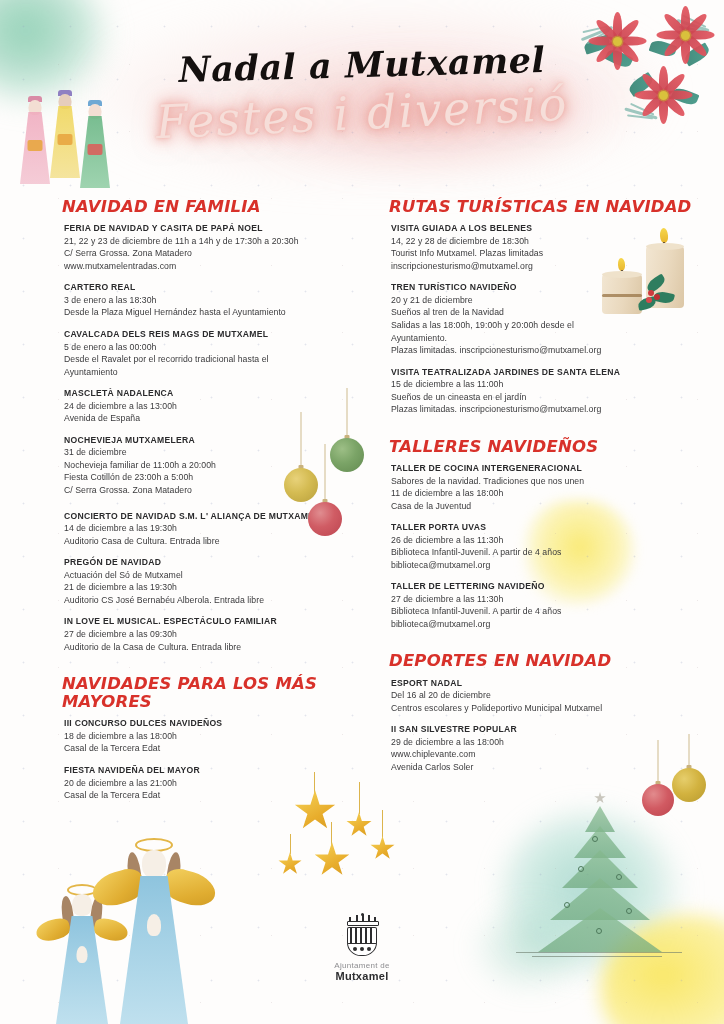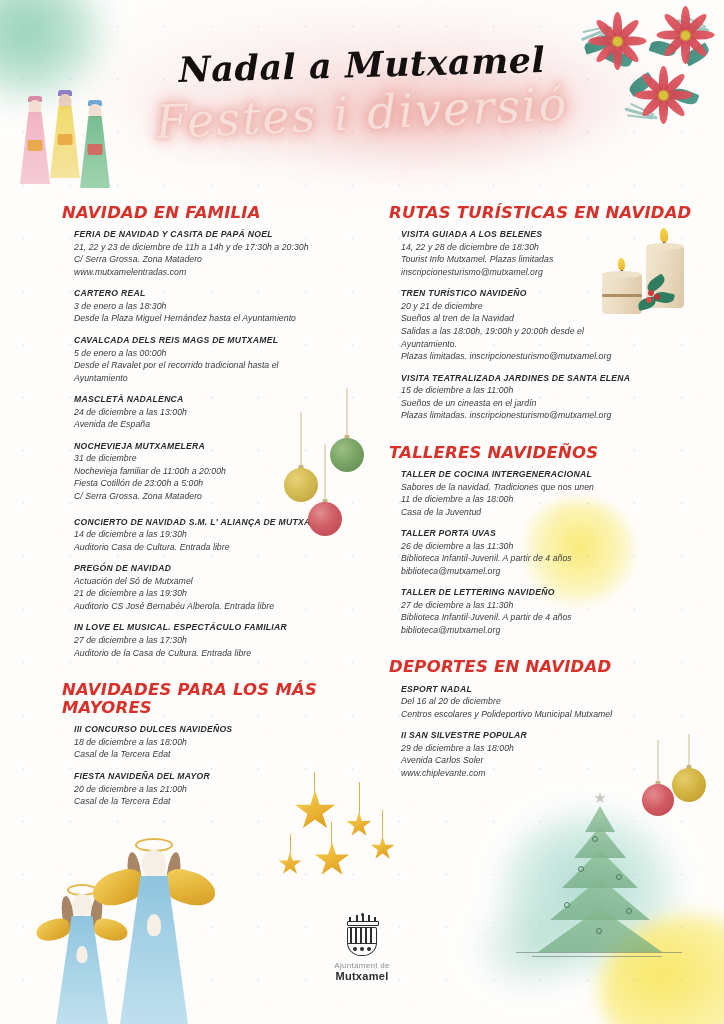--- a/index.html
+++ b/index.html
@@ -72,31 +72,31 @@
     border-radius:50%;background:#d9c13c;box-shadow:0 0 0 1.5px rgba(196,170,50,.6);}
   .leaf{position:absolute;width:26px;height:13px;border-radius:50% 8% 50% 8%;
     background:linear-gradient(120deg,#2f7f6e,#3d9483);opacity:.9;}
   .sprig{position:absolute;width:34px;height:3px;border-radius:2px;background:#7fb7ad;opacity:.75;}
   .sprig:before,.sprig:after{content:"";position:absolute;left:4px;width:26px;height:2px;
     border-radius:2px;background:#7fb7ad;}
   .sprig:before{top:-4px;transform:rotate(9deg);}
   .sprig:after{top:4px;transform:rotate(-9deg);}
 
   
-  .col{position:absolute;top:204px;}
+  .col{position:absolute;top:198px;}
   .col-left{left:62px;width:300px;}
   .col-right{left:389px;width:305px;}
 
   h2.section{margin:0 0 7px 0;
     font-family:"DejaVu Sans",sans-serif;font-weight:bold;font-style:italic;
     font-size:16.5px;color:#d8312a;letter-spacing:.2px;
     text-transform:uppercase;line-height:1.1;}
   .section.spaced{margin-top:22px;}
 
-  .event{margin:0 0 10px 12px;font-style:italic;}
+  .event{margin:0 0 10px 2px;}
   .ev-title{margin:0;font-family:"Liberation Sans",sans-serif;font-weight:bold;
     font-size:8.6px;color:#2a2a2c;letter-spacing:.28px;line-height:1.35;
     text-transform:uppercase;}
   .ev-line{margin:0;font-family:"Liberation Sans",sans-serif;font-weight:normal;
     font-size:8.7px;color:#3a3a3c;line-height:1.44;letter-spacing:.05px;}
 
   
   .orn{position:absolute;}
   .orn .string{position:absolute;left:50%;top:0;width:1px;background:#cdbb8d;transform:translateX(-50%);}
   .orn .ball{position:absolute;left:0;border-radius:50%;}
@@ -325,21 +325,21 @@
 
     <div class="event">
       <p class="ev-title">PREGÓN DE NAVIDAD</p>
       <p class="ev-line">Actuación del Só de Mutxamel</p>
       <p class="ev-line">21 de diciembre a las 19:30h</p>
       <p class="ev-line">Auditorio CS José Bernabéu Alberola. Entrada libre</p>
     </div>
 
     <div class="event">
       <p class="ev-title">IN LOVE EL MUSICAL. ESPECTÁCULO FAMILIAR</p>
-      <p class="ev-line">27 de diciembre a las 17:30h</p>
+      <p class="ev-line">27 de diciembre a las 09:30h</p>
       <p class="ev-line">Auditorio de la Casa de Cultura. Entrada libre</p>
     </div>
 
     <h2 class="section spaced">NAVIDADES PARA LOS MÁS MAYORES</h2>
 
     <div class="event">
       <p class="ev-title">III CONCURSO DULCES NAVIDEÑOS</p>
       <p class="ev-line">18 de diciembre a las 18:00h</p>
       <p class="ev-line">Casal de la Tercera Edat</p>
     </div>
@@ -405,22 +405,22 @@
 
     <div class="event">
       <p class="ev-title">ESPORT NADAL</p>
       <p class="ev-line">Del 16 al 20 de diciembre</p>
       <p class="ev-line">Centros escolares y Polideportivo Municipal Mutxamel</p>
     </div>
 
     <div class="event">
       <p class="ev-title">II SAN SILVESTRE POPULAR</p>
       <p class="ev-line">29 de diciembre a las 18:00h</p>
+      <p class="ev-line">www.chiplevante.com</p>
       <p class="ev-line">Avenida Carlos Soler</p>
-      <p class="ev-line">www.chiplevante.com</p>
     </div>
   </div>
 
   <div class="orn" style="left:284px;top:412px;width:34px;height:88px;">
     <div class="string" style="height:56px;"></div>
     <div class="cap" style="top:53px;"></div>
     <div class="ball" style="top:56px;width:34px;height:34px;background:radial-gradient(circle at 36% 32%,#e8d27a 0%,#d4bb52 45%,#b9a03c 100%);"></div>
   </div>
   <div class="orn" style="left:330px;top:388px;width:34px;height:86px;">
     <div class="string" style="height:50px;"></div>

